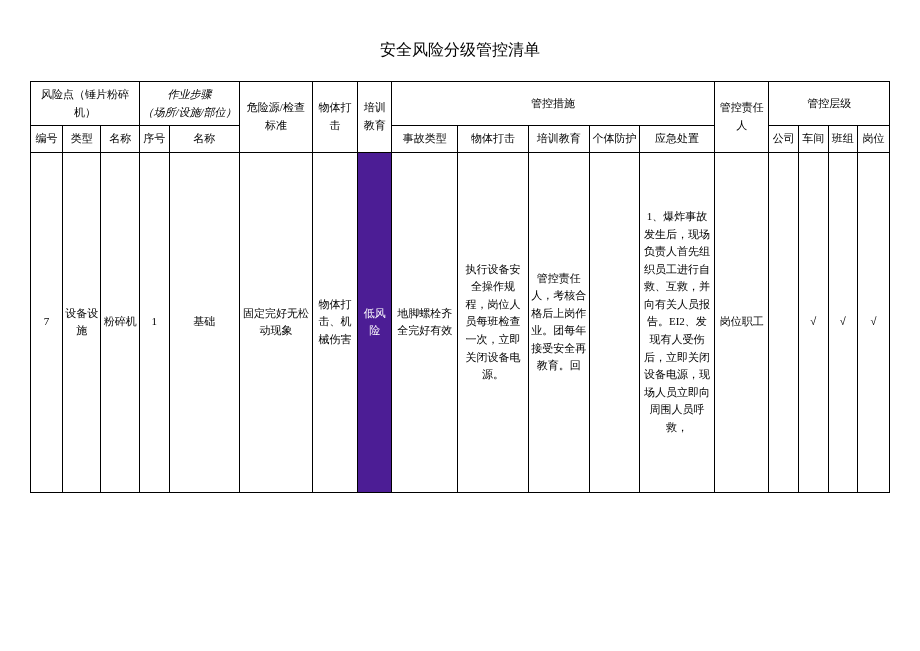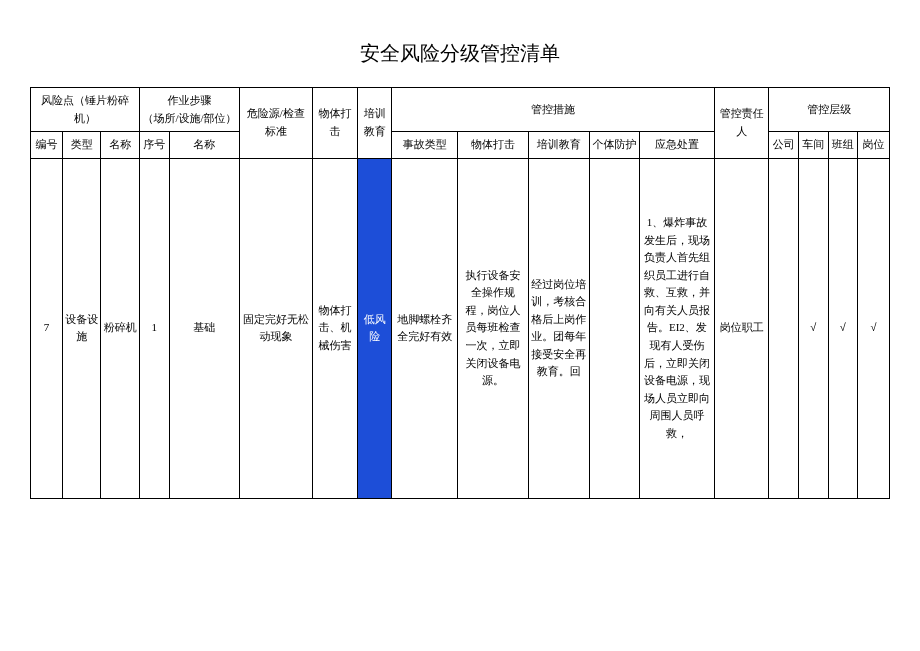--- a/index.html
+++ b/index.html
@@ -6,21 +6,21 @@
     body {
       background: #fff;
       font-family: "SimSun", "宋体", serif;
       font-size: 11px;
       color: #000;
       padding: 40px 30px;
       width: 920px;
     }
     .title {
       text-align: center;
-      font-size: 20px;
+      font-size: 16px;
       font-weight: normal;
       margin-bottom: 20px;
       font-family: "SimSun", "宋体", serif;
     }
     table {
       border-collapse: collapse;
       width: 100%;
       table-layout: fixed;
       border-radius: 9px;
     }
@@ -28,21 +28,21 @@
       border: 1px solid #000;
       text-align: center;
       vertical-align: middle;
       padding: 4px 2px;
       font-weight: normal;
       line-height: 1.6;
       word-break: break-all;
     }
     th { font-weight: normal; }
     .risk-cell {
-      background: #1d4ed8;
+      background: #4c1d95;
       color: #fff;
     }
     .checkmark { font-family: Arial, sans-serif; }
     .col-num { width: 28px; }
     .col-type { width: 34px; }
     .col-name { width: 34px; }
     .col-seq { width: 26px; }
     .col-step { width: 62px; }
     .col-haz { width: 64px; }
     .col-acc { width: 40px; }
@@ -80,21 +80,21 @@
     <col class="col-emerg">
       <col class="col-resp">
       <col class="col-co">
     <col class="col-ws">
       <col class="col-team">
       <col class="col-pos">
   </colgroup>
   <thead>
     <tr>
       <th colspan="3">风险点（锤片粉碎机）</th>
-      <th colspan="2" style="white-space:pre-line;">作业步骤
+      <th colspan="2" style="white-space:pre-line;font-style:italic;">作业步骤
 （场所/设施/部位）</th>
       <th rowspan="2">危险源/检查标准</th>
       <th rowspan="2">物体打击</th>
       <th rowspan="2">培训教育</th>
       <th colspan="5">管控措施</th>
       <th rowspan="2">管控责任人</th>
       <th colspan="4">管控层级</th>
     </tr>
     <tr>
       <th>编号</th>
@@ -118,21 +118,21 @@
       <td>7</td>
       <td>设备设施</td>
       <td>粉碎机</td>
       <td>1</td>
       <td>基础</td>
       <td>固定完好无松动现象</td>
       <td>物体打击、机械伤害</td>
       <td class="risk-cell">低风险</td>
       <td>地脚螺栓齐全完好有效</td>
       <td>执行设备安全操作规程，岗位人员每班检查一次，立即关闭设备电源。</td>
-      <td>经过岗位培训，考核合格后上岗作业。团每年接受安全再教育。回</td>
+      <td>管控责任人，考核合格后上岗作业。团每年接受安全再教育。回</td>
       <td></td>
       <td>1、爆炸事故发生后，现场负责人首先组织员工进行自救、互救，并向有关人员报告。EI2、发现有人受伤后，立即关闭设备电源，现场人员立即向周围人员呼救，</td>
       <td>岗位职工</td>
       <td class="checkmark"></td>
       <td class="checkmark">√</td>
       <td class="checkmark">√</td>
       <td class="checkmark">√</td>
     </tr>
   </tbody>
 </table>

